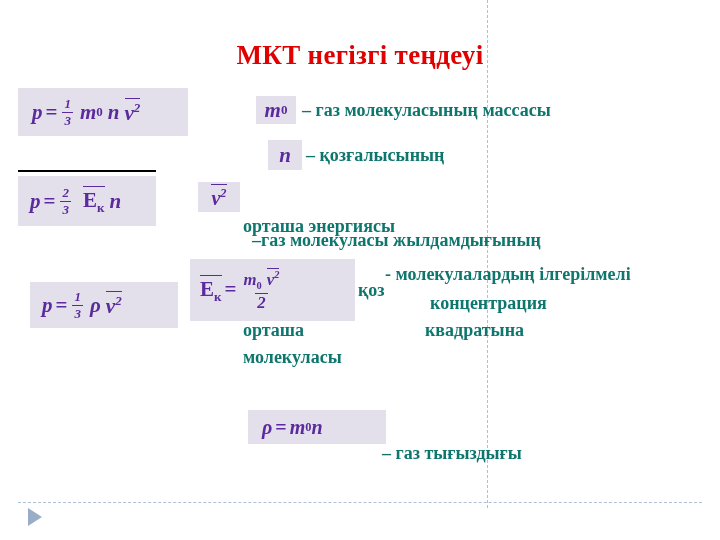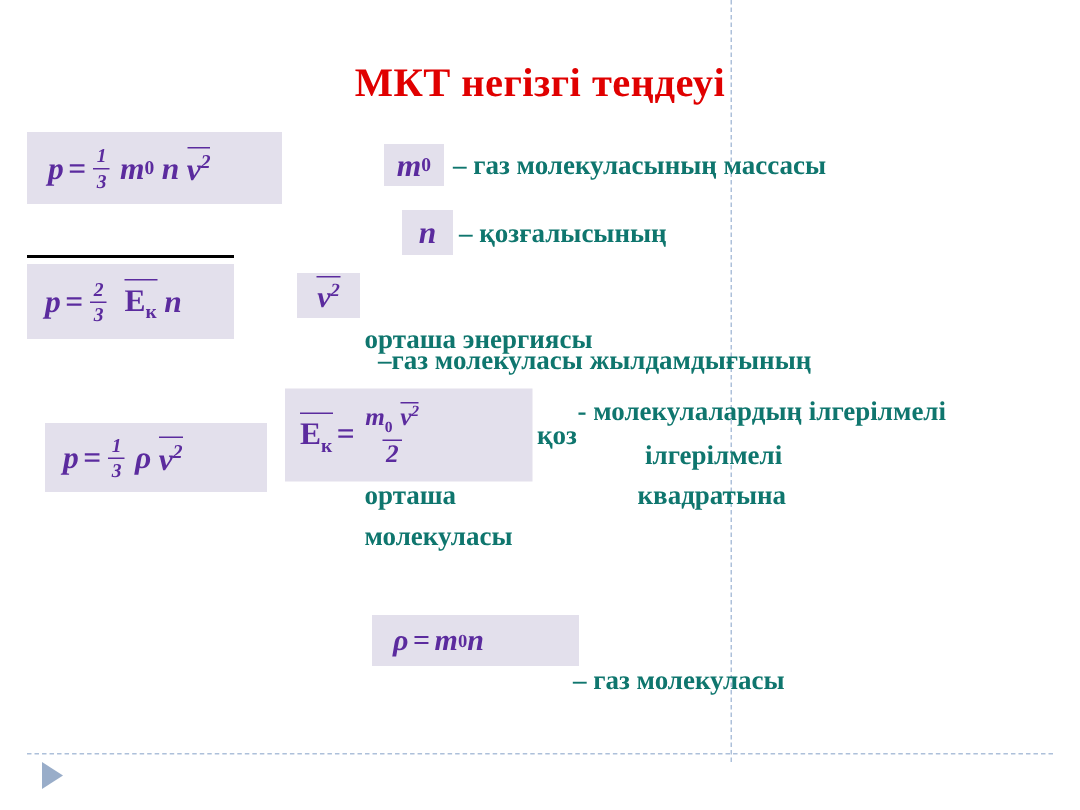--- a/index.html
+++ b/index.html
@@ -236,18 +236,18 @@
   <span class="ovl"><span>v</span><span class="sup">2</span></span>
 </div>
 
 <div class="desc" id="desc-m0">– газ молекуласының массасы</div>
 <div class="desc" id="desc-n">– қозғалысының</div>
 <div class="desc" id="desc-v2-1">–газ молекуласы   жылдамдығының</div>
 <div class="desc" id="desc-v2-2">орташа энергиясы</div>
 
 <div class="desc" id="desc-ek-1">- молекулалардың ілгерілмелі</div>
 <div class="desc" id="desc-ek-2a">қоз</div>
-<div class="desc" id="desc-ek-2b">ілгерілмелі</div>
+<div class="desc" id="desc-ek-2b">концентрация</div>
 <div class="desc" id="desc-ek-3a">орташа</div>
 <div class="desc" id="desc-ek-3b">квадратына</div>
 <div class="desc" id="desc-ek-4">молекуласы</div>
 
-<div class="desc" id="desc-rho">– газ молекуласы</div>
+<div class="desc" id="desc-rho">– газ тығыздығы</div>
 
 </body></html>

